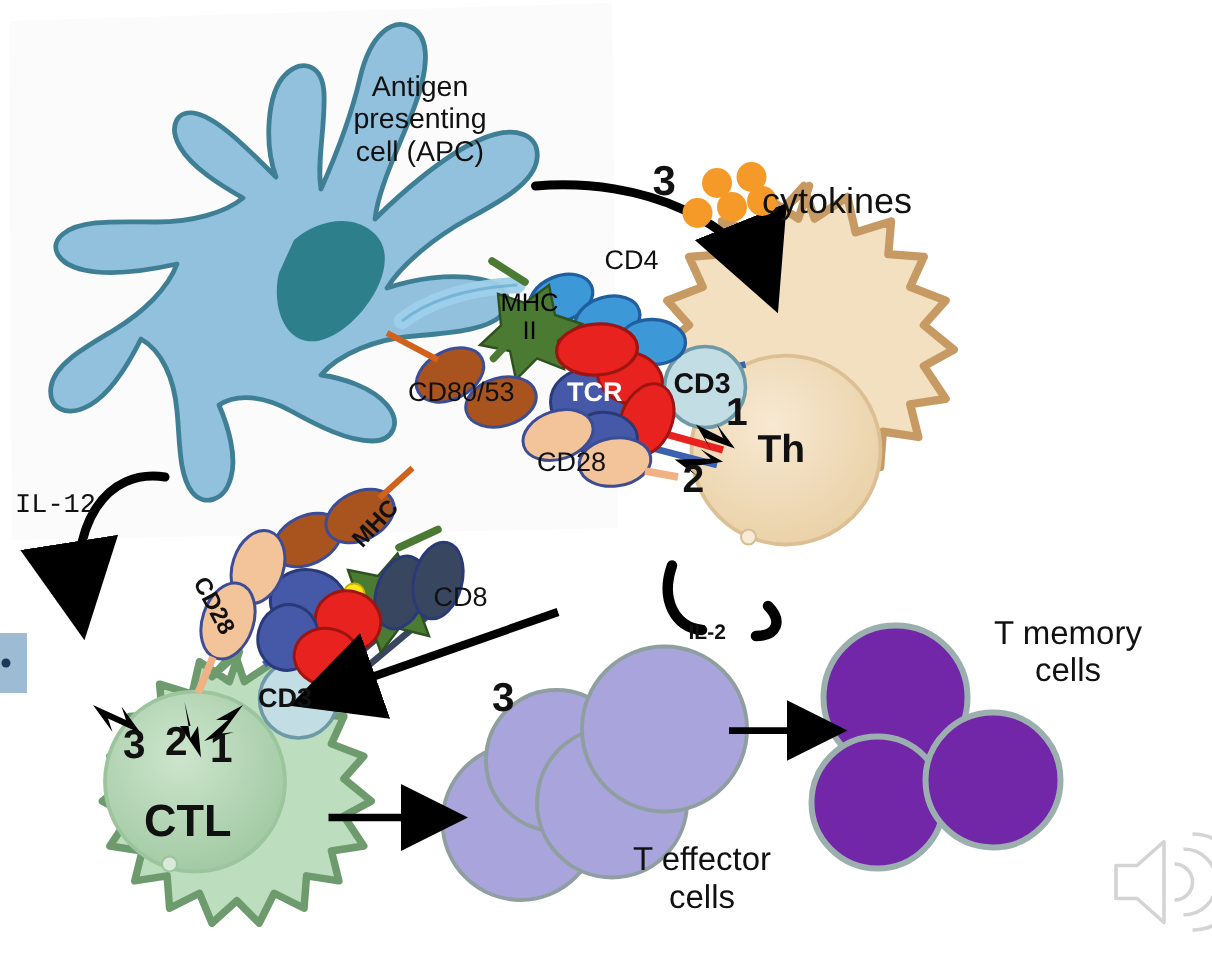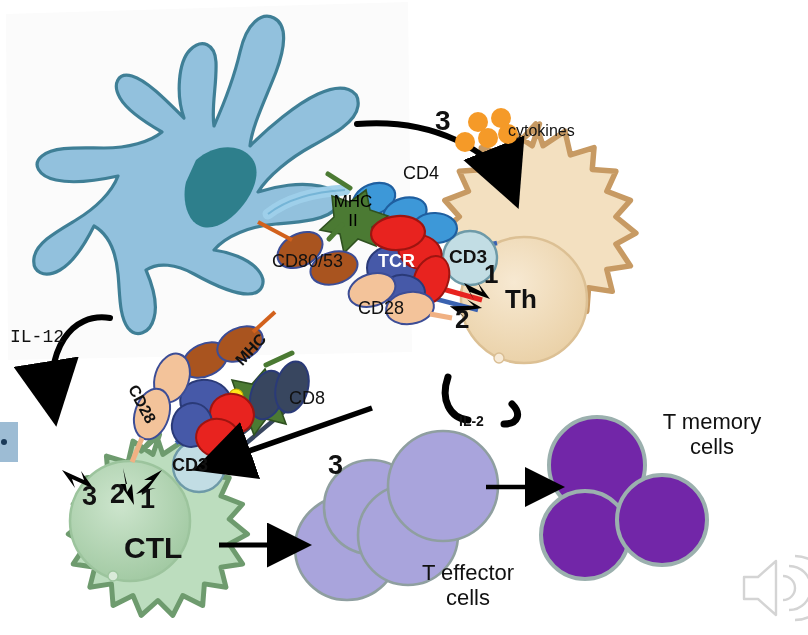--- a/index.html
+++ b/index.html
@@ -208,51 +208,54 @@
     </g>
 
     <g opacity="0.95">
       <path d="M744,577 l0,22 14,0 18,16 0,-54 -18,16 z" fill="#ffffff" stroke="#d2d2d2" stroke-width="2.4" stroke-linejoin="round"></path>
       <path d="M783,576 a12,12 0 0 1 0,24" fill="none" stroke="#d2d2d2" stroke-width="2.4"></path>
       <path d="M789,566 a22,22 0 0 1 0,44" fill="none" stroke="#d2d2d2" stroke-width="2.4"></path>
       <path d="M795,556 a32,32 0 0 1 0,64" fill="none" stroke="#d2d2d2" stroke-width="2.4"></path>
     </g>
   </svg>
 
+  <div class="lbl ctr" style="left:212px;top:48px;width:136px;font-size:19px;">Antigen
+presenting
+cell (APC)</div>
 
   <div class="lbl" style="left:403px;top:163px;font-size:18px;">CD4</div>
 
   <div class="lbl ctr" style="left:330px;top:192px;width:46px;font-size:17px;color:#000;">MHC
 II</div>
 
   <div class="lbl b" style="left:378px;top:223px;font-size:18px;color:#ffffff;margin-top:28px;">TCR</div>
 
   <div class="lbl b" style="left:449px;top:246px;font-size:19px;">CD3</div>
 
   <div class="lbl" style="left:272px;top:251px;font-size:18px;">CD80/53</div>
 
   <div class="lbl" style="left:358px;top:298px;font-size:18px;">CD28</div>
 
   <div class="lbl b" style="left:505px;top:285px;font-size:26px;">Th</div>
 
   <div class="lbl b" style="left:459px;top:414px;font-size:14px;">IL-2</div>
 
   <div class="lbl" style="left:10px;top:327px;font-size:18px;font-family:Liberation Mono, monospace;">IL-12</div>
 
-  <div class="lbl" style="left:508px;top:122px;font-size:16px;">cytokines</div>
+  <div class="lbl" style="left:508px;top:122px;font-size:24px;">cytokines</div>
 
   <div class="lbl b" style="left:232px;top:357px;font-size:16px;transform:rotate(-47deg);transform-origin:0 0;">MHC</div>
 
   <div class="lbl" style="left:289px;top:388px;font-size:18px;">CD8</div>
 
   <div class="lbl b" style="left:140px;top:382px;font-size:16px;transform:rotate(62deg);transform-origin:0 0;">CD28</div>
 
   <div class="lbl b" style="left:172px;top:455px;font-size:18px;">CD3</div>
 
-  <div class="lbl b" style="left:96px;top:531px;font-size:30px;margin-left:28px;">CTL</div>
+  <div class="lbl b" style="left:96px;top:531px;font-size:30px;">CTL</div>
 
   <div class="lbl ctr" style="left:388px;top:561px;width:160px;font-size:22px;">T effector
 cells</div>
 
   <div class="lbl ctr" style="left:637px;top:410px;width:150px;font-size:22px;">T memory
 cells</div>
 
   <div class="lbl b" style="left:484px;top:260px;font-size:26px;">1</div>
   <div class="lbl b" style="left:455px;top:305px;font-size:26px;">2</div>
   <div class="lbl b" style="left:435px;top:105px;font-size:28px;">3</div>

